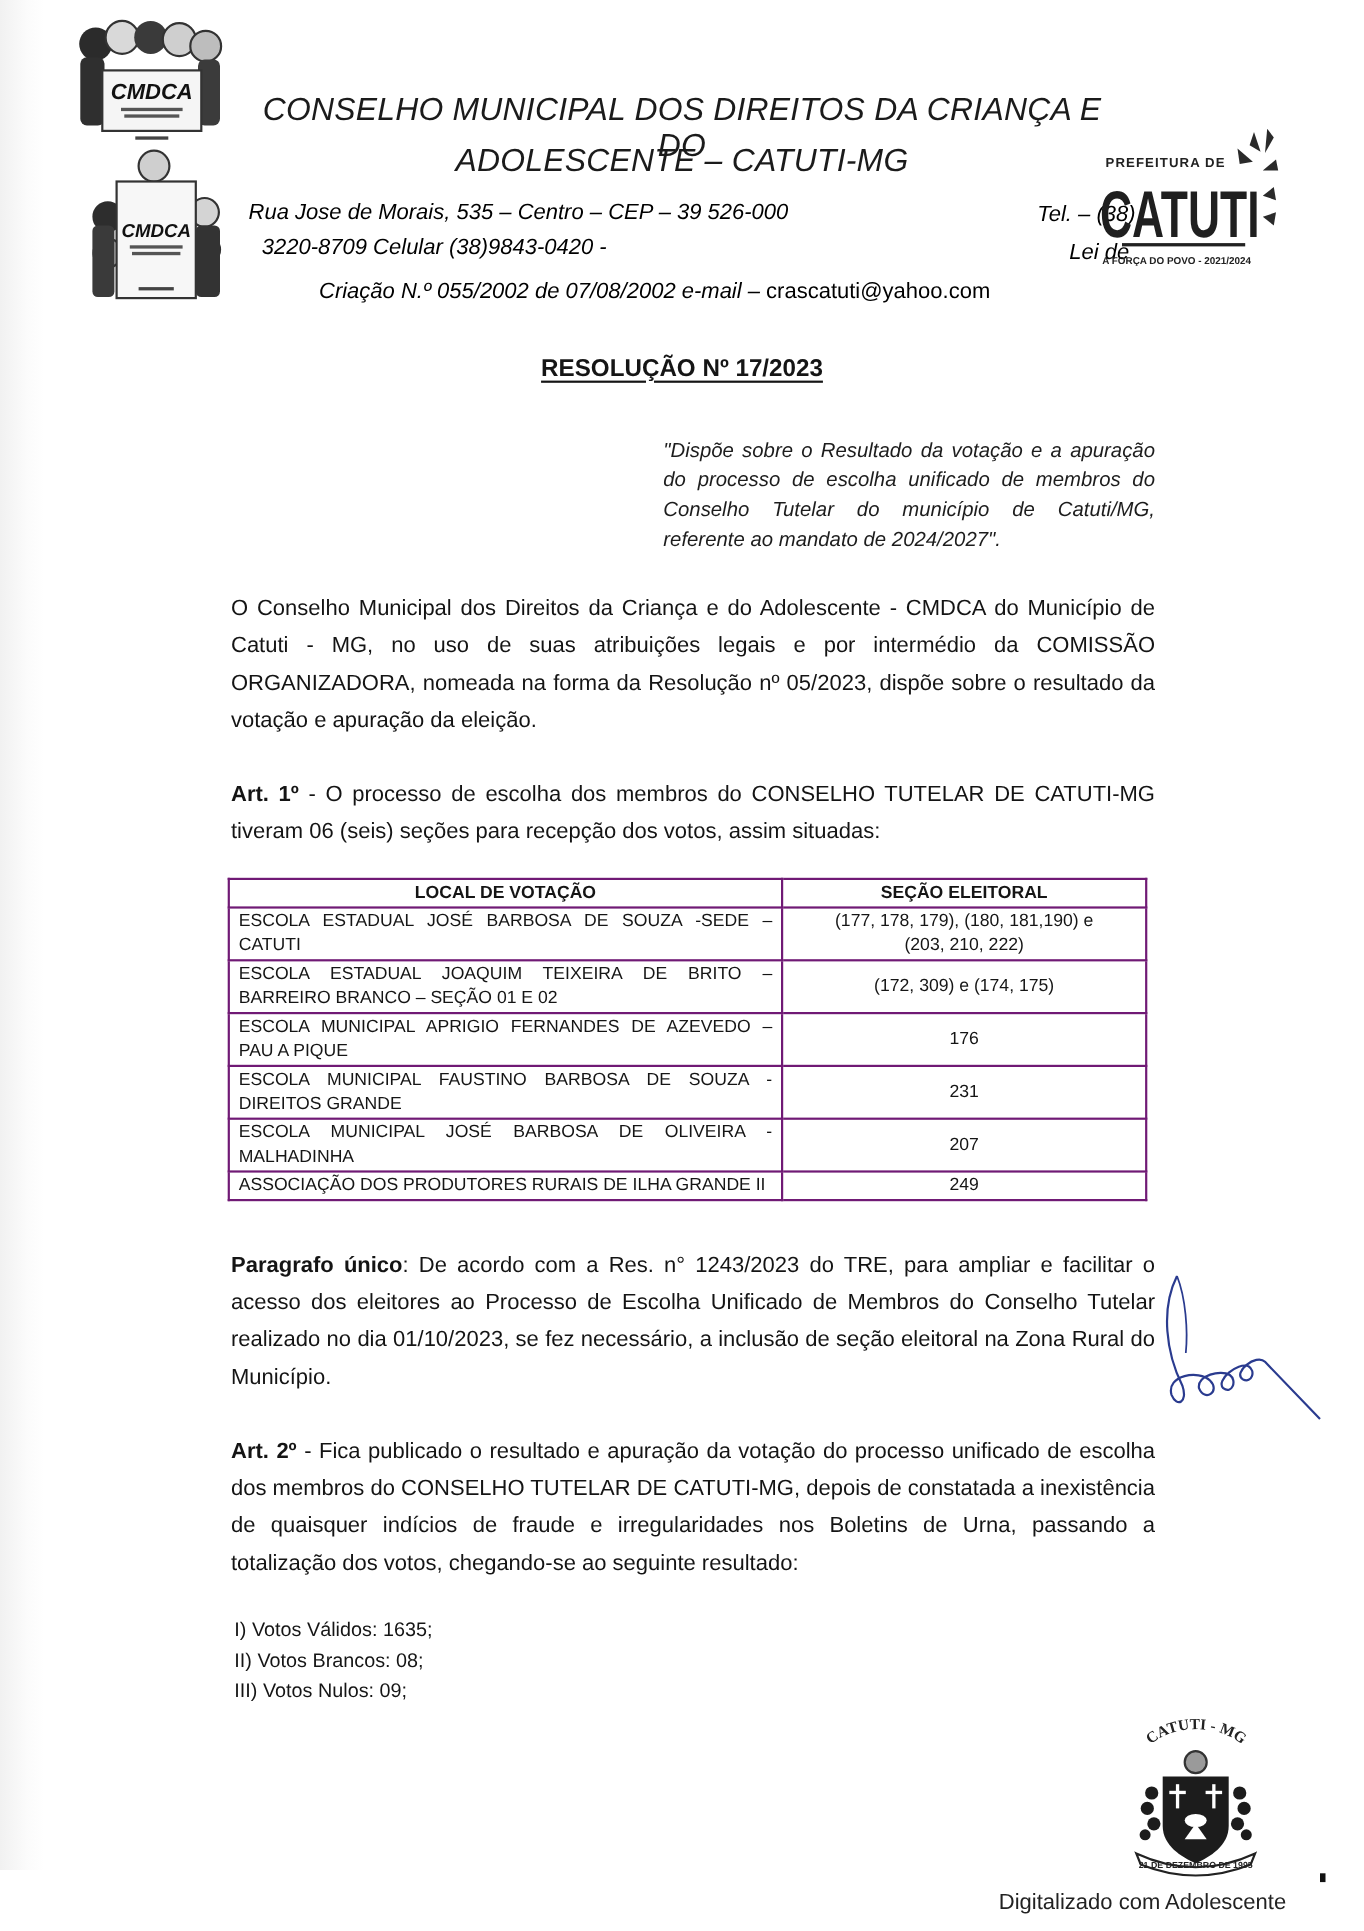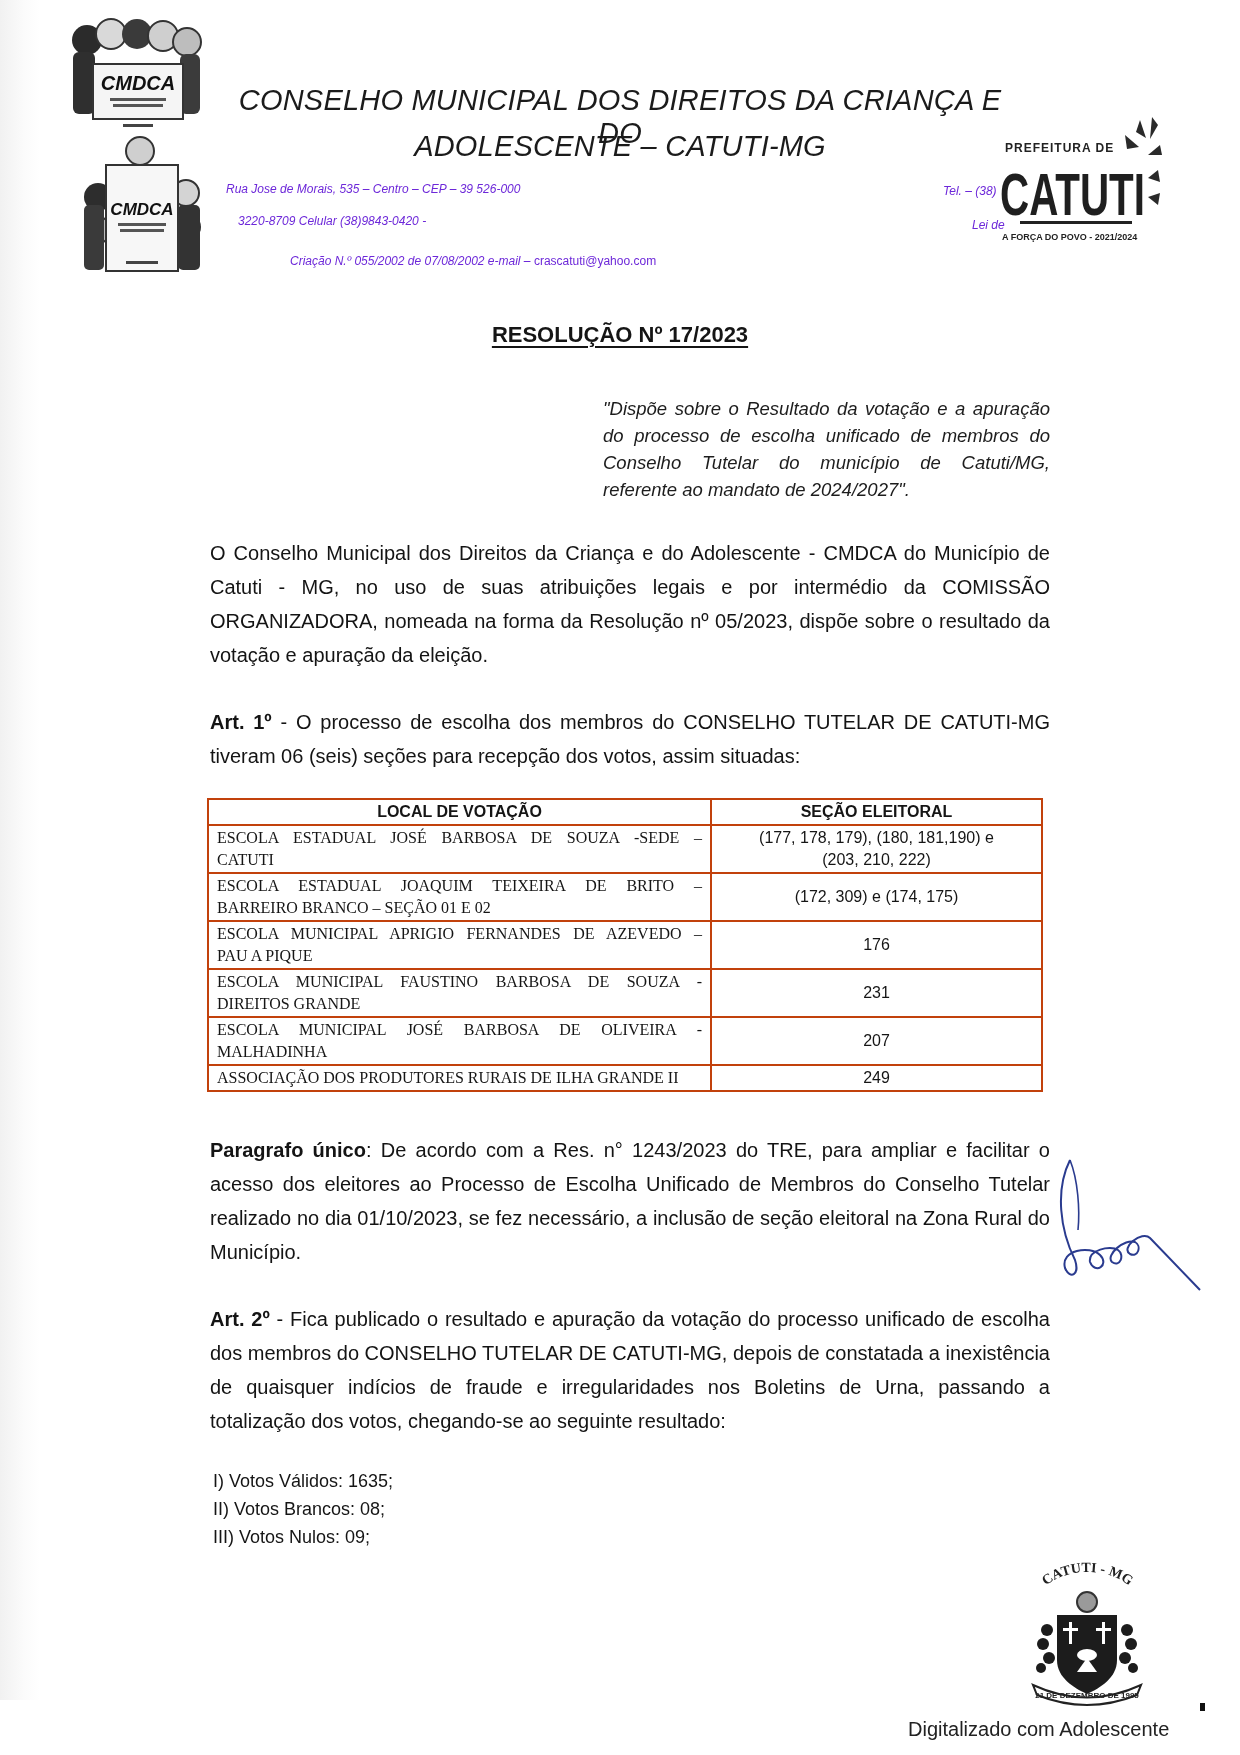--- a/index.html
+++ b/index.html
@@ -16,21 +16,21 @@
     .logo-cmdca-1 { left: 65px; top: 12px; width: 145px; height: 120px; }
     .logo-cmdca-2 { left: 78px; top: 135px; width: 130px; height: 140px; }
     .logo-catuti { left: 1000px; top: 115px; width: 175px; height: 150px; }
 
     .hdr-title { position: absolute; left: 230px; width: 780px; text-align: center;
       font-family: "Liberation Sans", "DejaVu Sans", sans-serif; font-style: italic;
       font-size: 29px; letter-spacing: 0.2px; color: #1b1b1b; }
     .hdr-title-1 { top: 84px; }
     .hdr-title-2 { top: 130px; }
 
-    .hdr-line { position: absolute; font-style: italic; font-size: 12px; color: #6d28d9; white-space: nowrap; }
+    .hdr-line { position: absolute; font-style: italic; font-size: 20px; color: #000000; white-space: nowrap; }
     .hdr-address { left: 226px; top: 182px; }
     .hdr-tel { left: 943px; top: 184px; }
     .hdr-phone { left: 238px; top: 214px; }
     .hdr-lei { left: 972px; top: 218px; }
     .hdr-creation { left: 290px; top: 254px; }
     .hdr-creation .email { font-style: normal; }
 
     
     .res-title { position: absolute; left: 0; width: 1240px; top: 322px; text-align: center;
       font-weight: bold; font-size: 22px; text-decoration: underline; text-underline-offset: 4px; color: #151515; }
@@ -42,23 +42,23 @@
       text-align: justify; color: #141414; }
     .para b { font-weight: bold; }
     .p-intro { top: 536px; }
     .p-art1 { top: 705px; }
     .p-unico { top: 1133px; }
     .p-art2 { top: 1302px; }
 
     
     .sec-table { position: absolute; left: 207px; top: 798px; width: 836px; border-collapse: collapse;
       font-size: 16px; color: #151515; }
-    .sec-table th, .sec-table td { border: 2px solid #c2410c; padding: 1px 8px; line-height: 22px; vertical-align: middle; }
+    .sec-table th, .sec-table td { border: 2px solid #701a75; padding: 1px 8px; line-height: 22px; vertical-align: middle; }
     .sec-table th { font-weight: bold; text-align: center; height: 22px; }
-    .sec-table td.loc { width: 485px; text-align: justify; text-align-last: left; font-family: Liberation Serif, serif; }
+    .sec-table td.loc { width: 485px; text-align: justify; text-align-last: left; }
     .sec-table td.sec { text-align: center; }
     .sec-table td.loc .l1 { display: block; text-align: justify; text-align-last: justify; }
     .sec-table td.loc .l1.short { text-align-last: left; }
 
     .votes { position: absolute; left: 213px; top: 1467px; font-size: 18px; line-height: 28px; color: #151515; }
     .votes div { white-space: nowrap; }
 
     .signature { position: absolute; left: 1050px; top: 1150px; width: 160px; height: 150px; }
     .coat { position: absolute; left: 1005px; top: 1560px; width: 165px; height: 150px; }
     .scan-mark { position: absolute; left: 1200px; top: 1703px; width: 5px; height: 8px; background: #111; }

